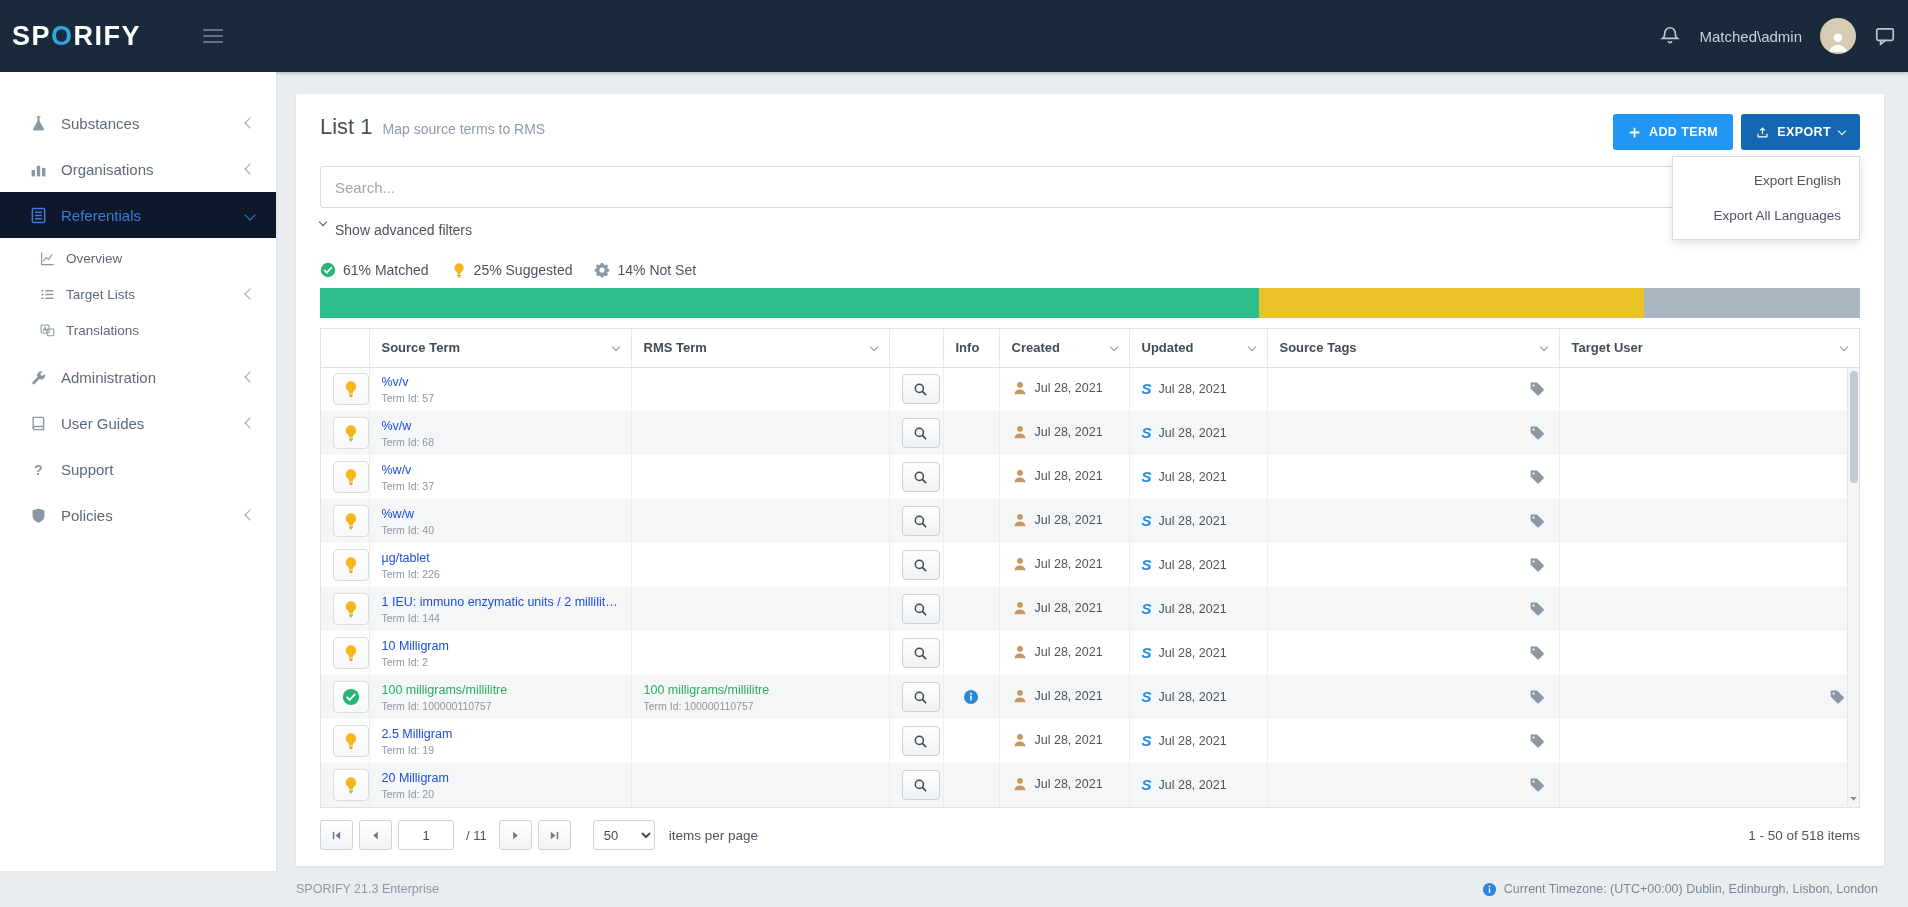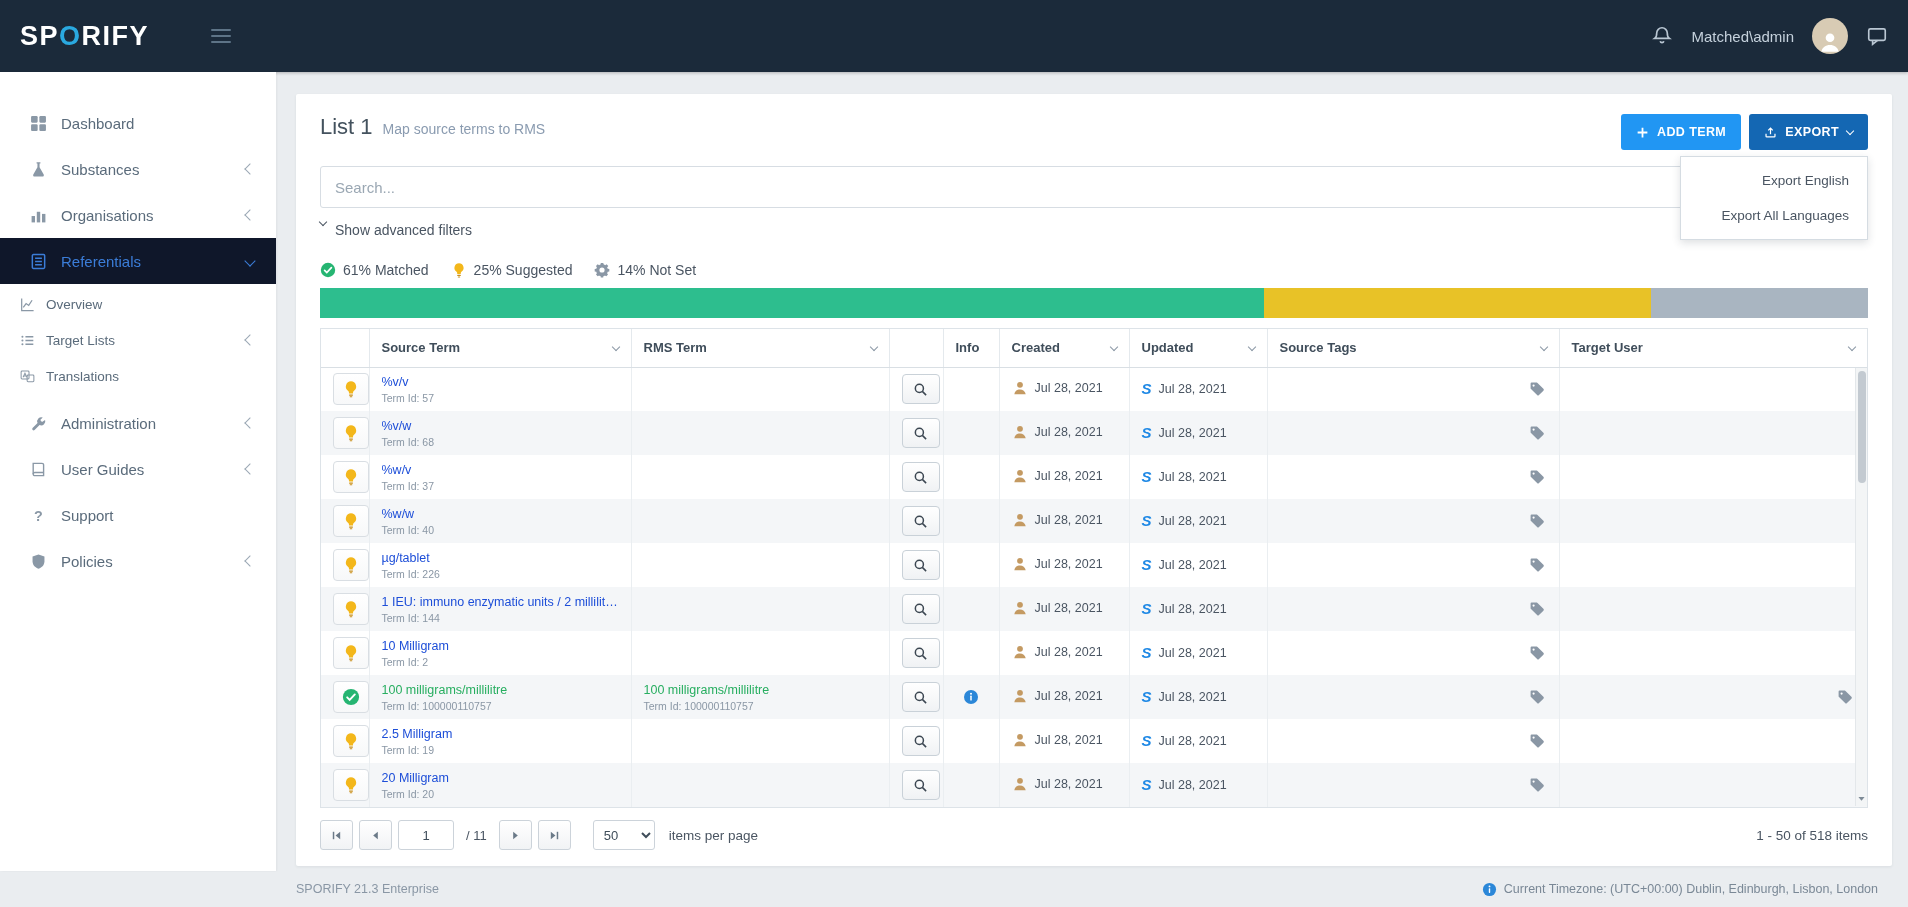--- a/index.html
+++ b/index.html
@@ -3,48 +3,48 @@
 <meta charset="utf-8">
 <style>
   *{box-sizing:border-box;margin:0;padding:0}
   html,body{width:1908px;height:907px}
   body{
     font-family:"Liberation Sans","DejaVu Sans",sans-serif;
     background:#eaedf0;color:#4a5562;
     display:flex;flex-direction:column;overflow:hidden;
   }
   
-  .topbar{flex:0 0 72px;background:#1b2a3a;display:flex;align-items:center;padding:0 20px;box-shadow:0 1px 3px rgba(0,0,0,.25)}
+  .topbar{flex:0 0 72px;background:#1b2a3a;display:flex;align-items:center;padding:0 12px;box-shadow:0 1px 3px rgba(0,0,0,.25)}
   .logo{font-size:27px;font-weight:bold;letter-spacing:1.5px;color:#fff;cursor:pointer;white-space:nowrap}
   .logo .o{color:#2aa9e0}
   .hamburger{margin-left:58px;display:flex;flex-direction:column;gap:4px;cursor:pointer;padding:4px}
   .hamburger i{width:20px;height:2px;background:#5e7487;border-radius:1px;display:block}
   .tb-right{margin-left:auto;display:flex;align-items:center;gap:18px}
   .tb-ico{width:22px;height:22px;color:#bac7d3;display:inline-flex;cursor:pointer}
   .tb-ico svg{width:100%;height:100%}
   .tb-user{font-size:15px;color:#c5d1dc;cursor:pointer}
   .avatar{width:36px;height:36px;border-radius:50%;background:#d8cbb4;display:inline-flex;align-items:flex-end;justify-content:center;overflow:hidden;cursor:pointer}
   .avatar svg{width:26px;height:26px}
   
   .middle{flex:1;display:flex;min-height:0}
   .sidebar{flex:0 0 276px;background:#fff;padding-top:28px;box-shadow:1px 0 2px rgba(0,0,0,.05)}
   .nav-item{display:flex;align-items:center;height:46px;padding:0 22px 0 30px;font-size:15px;color:#5a6b7b;cursor:pointer}
   .nav-item .nav-ico{width:17px;height:17px;margin-right:14px;color:#8a98a6;display:inline-flex;flex:0 0 17px}
   .nav-ico svg{width:100%;height:100%}
   .nav-item .caret{margin-left:auto;color:#9aa7b4}
   .nav-item.active{color:#3b7dd8;background:#0f172a}
   .nav-item.active .nav-ico,.nav-item.active .caret{color:#3b7dd8}
   .nav-sub{padding:2px 0 6px}
-  .nav-item.sub{height:36px;padding-left:20px;font-size:13.5px}
+  .nav-item.sub{height:36px;padding-left:40px;font-size:13.5px}
   .nav-item.sub .nav-ico{width:15px;height:15px;margin-right:11px;flex:0 0 15px}
   .caret{width:8px;height:8px;border-right:1.8px solid currentColor;border-bottom:1.8px solid currentColor;display:inline-block;flex:0 0 auto}
   .caret.down{transform:rotate(45deg)}
   .caret.left{transform:rotate(135deg)}
   
-  .main{flex:1;min-width:0;padding:22px 16px 0 20px}
+  .main{flex:1;min-width:0;padding:22px 24px 0 20px}
   .card{background:#fff;border-radius:2px;box-shadow:0 1px 3px rgba(31,45,61,.08);padding:20px 24px 16px;position:relative}
   .page-head{display:flex;align-items:flex-start;margin-bottom:16px}
   .title-wrap{display:flex;align-items:baseline}
   .page-title{font-size:22px;font-weight:normal;color:#44525e}
   .page-subtitle{font-size:14px;color:#8a9bb0;margin-left:10px}
   .head-actions{margin-left:auto;display:flex;gap:8px;position:relative}
   .btn{height:36px;padding:0 15px;border:none;border-radius:3px;color:#fff;font-size:12.5px;font-weight:bold;letter-spacing:.4px;display:inline-flex;align-items:center;gap:8px;cursor:pointer;font-family:inherit}
   .btn .btn-ico{width:13px;height:13px;display:inline-flex}
   .btn .btn-ico svg{width:100%;height:100%}
   .btn-add{background:#2196f3}
@@ -139,32 +139,20 @@
   </div>
 </header>
 
 <div class="middle">
 
   <aside class="sidebar">
     <nav>
         <div class="nav-item ">
     <span class="nav-ico">
             <svg viewBox="0 0 16 16" fill="currentColor">
-              <rect x="1" y="1" width="6.2" height="6.2" rx="1"></rect>
-              <rect x="8.8" y="1" width="6.2" height="6.2" rx="1"></rect>
-              <rect x="1" y="8.8" width="6.2" height="6.2" rx="1"></rect>
-              <rect x="8.8" y="8.8" width="6.2" height="6.2" rx="1"></rect>
-            </svg>
-          </span>
-    <span class="nav-label">Dashboard</span>
-
-  </div>
-        <div class="nav-item ">
-    <span class="nav-ico">
-            <svg viewBox="0 0 16 16" fill="currentColor">
               <path d="M6.2 1.2h3.6v1.2h-.8v3.4l3.9 7a1.3 1.3 0 0 1-1.1 1.9H4.2a1.3 1.3 0 0 1-1.1-1.9l3.9-7V2.4h-.8z"></path>
             </svg>
           </span>
     <span class="nav-label">Substances</span>
     <span class="caret left"></span>
   </div>
         <div class="nav-item ">
     <span class="nav-ico">
             <svg viewBox="0 0 16 16" fill="currentColor">
               <rect x="1.5" y="8.5" width="3.2" height="6"></rect>

